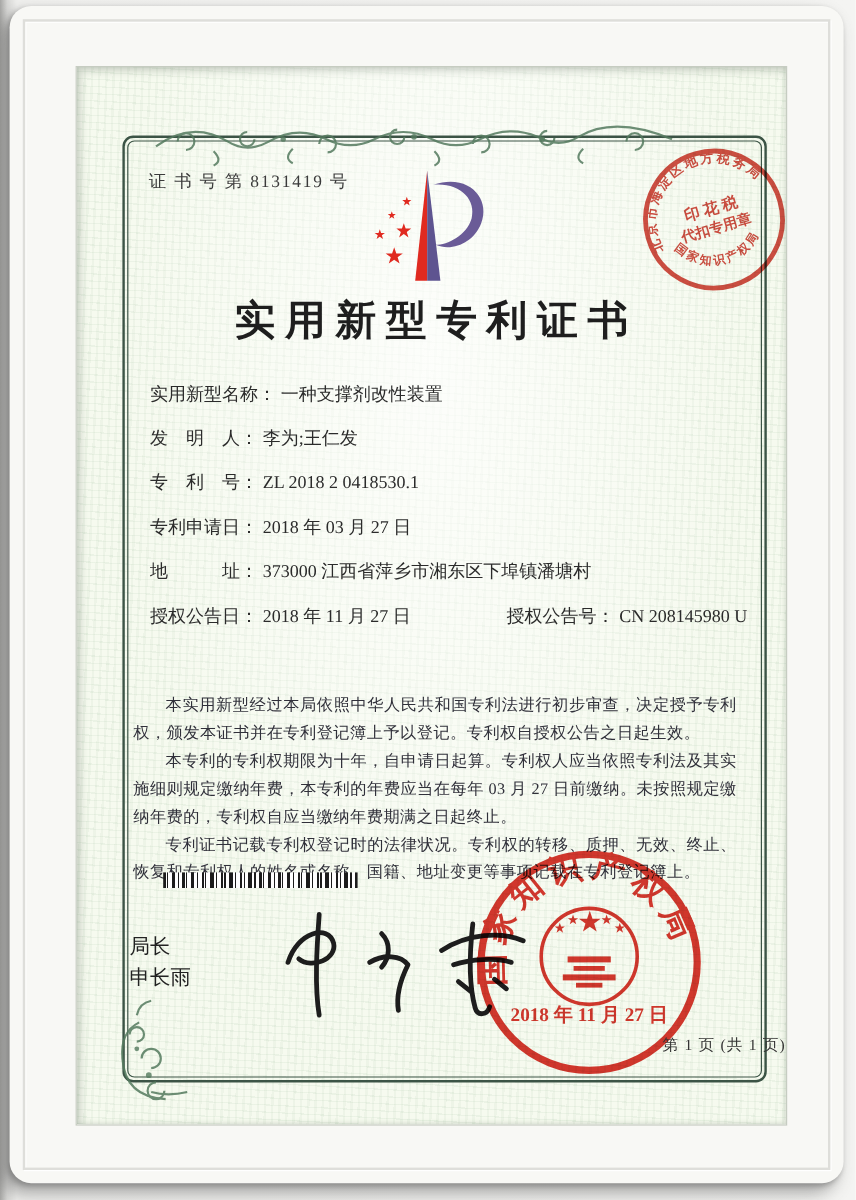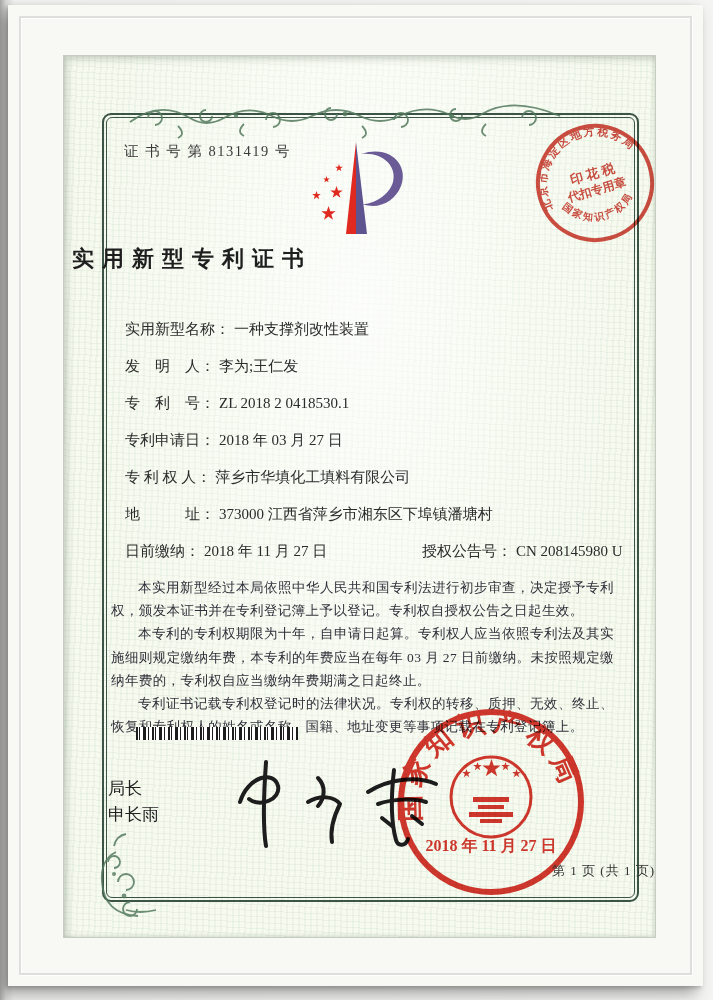--- a/index.html
+++ b/index.html
@@ -7,20 +7,21 @@
     width:713px;height:1000px;
     background:linear-gradient(90deg,#a7a7a5 0px,#d8d8d6 6px,#f0f0ee 14px,#f4f4f2 100%);
     font-family:"Liberation Serif","DejaVu Serif",serif;
     position:relative;overflow:hidden;
   }
   .frame{
     position:absolute;left:8px;top:5px;width:695px;height:981px;
     background:linear-gradient(135deg,#fcfcf9 0%,#f6f6f2 55%,#ececе8 100%);
     background-color:#f8f8f5;
     box-shadow:-7px 8px 14px rgba(70,70,70,.45), -2px 2px 4px rgba(60,60,60,.3);
+    border-radius:18px;
   }
   .frame::before{
     content:"";position:absolute;left:11px;top:11px;right:11px;bottom:11px;
     border:2px solid #dededa;
     box-shadow:inset 1px 1px 0 #ffffff, 1px 1px 0 #ffffff;
     pointer-events:none;
   }
   .paper{
     position:absolute;left:56px;top:51px;width:591px;height:881px;
     background:
@@ -38,22 +39,22 @@
   .gborder .inner{
     position:absolute;left:2px;top:2px;right:2px;bottom:2px;
     border:1px solid #3c5446;border-radius:6px;
   }
   .certno{
     position:absolute;left:60px;top:86px;font-size:14.5px;color:#3a3a3a;
     letter-spacing:1.5px;
   }
   .logo{position:absolute;left:235px;top:82px;}
   .title{
-    position:absolute;left:0;top:188px;width:100%;
-    font-size:22px;font-weight:700;color:#1e1e1e;letter-spacing:8px;text-indent:8px;
+    position:absolute;left:0;top:188px;width:100%;text-align:center;
+    font-size:34px;font-weight:700;color:#1e1e1e;letter-spacing:8px;text-indent:8px;
   }
   .fields{position:absolute;left:61px;top:262px;width:500px;font-size:15px;color:#2b2b2b;}
   .frow{position:relative;height:22px;line-height:22px;margin-bottom:15px;white-space:nowrap;}
   .frow .flabel{color:#2b2b2b;}
   .frow .fvalue{margin-left:4px;text-align:center;}
   .frow .grant{position:absolute;left:297px;top:0;font-family:Liberation Serif, serif;}
   .bodytext{
     position:absolute;left:47px;top:520px;width:503px;
     font-size:13.5px;line-height:23.2px;color:#30303a;letter-spacing:.4px;
     text-align:justify;
@@ -139,27 +140,24 @@
       <div class="frow">
         <span class="flabel">发　明　人：</span><span class="fvalue">李为;王仁发</span>
       </div>
       <div class="frow">
         <span class="flabel">专　利　号：</span><span class="fvalue">ZL 2018 2 0418530.1</span>
       </div>
       <div class="frow">
         <span class="flabel">专利申请日：</span><span class="fvalue">2018 年 03 月 27 日</span>
       </div>
       <div class="frow">
-        <span class="flabel">专 利 权 人：</span><span class="fvalue">萍乡市华填化工填料有限公司</span>
-      </div>
-      <div class="frow">
         <span class="flabel">地　　　址：</span><span class="fvalue">373000 江西省萍乡市湘东区下埠镇潘塘村</span>
       </div>
       <div class="frow">
-        <span class="flabel">日前缴纳：</span><span class="fvalue">2018 年 11 月 27 日</span>
+        <span class="flabel">授权公告日：</span><span class="fvalue">2018 年 11 月 27 日</span>
         <span class="grant">
           <span class="flabel">授权公告号：</span><span class="fvalue">CN 208145980 U</span>
         </span>
       </div>
     </div>
 
     <div class="bodytext">
       <p>本实用新型经过本局依照中华人民共和国专利法进行初步审查，决定授予专利权，颁发本证书并在专利登记簿上予以登记。专利权自授权公告之日起生效。</p>
       <p>本专利的专利权期限为十年，自申请日起算。专利权人应当依照专利法及其实施细则规定缴纳年费，本专利的年费应当在每年 03 月 27 日前缴纳。未按照规定缴纳年费的，专利权自应当缴纳年费期满之日起终止。</p>
       <p>专利证书记载专利权登记时的法律状况。专利权的转移、质押、无效、终止、恢复和专利权人的姓名或名称、国籍、地址变更等事项记载在专利登记簿上。</p>

